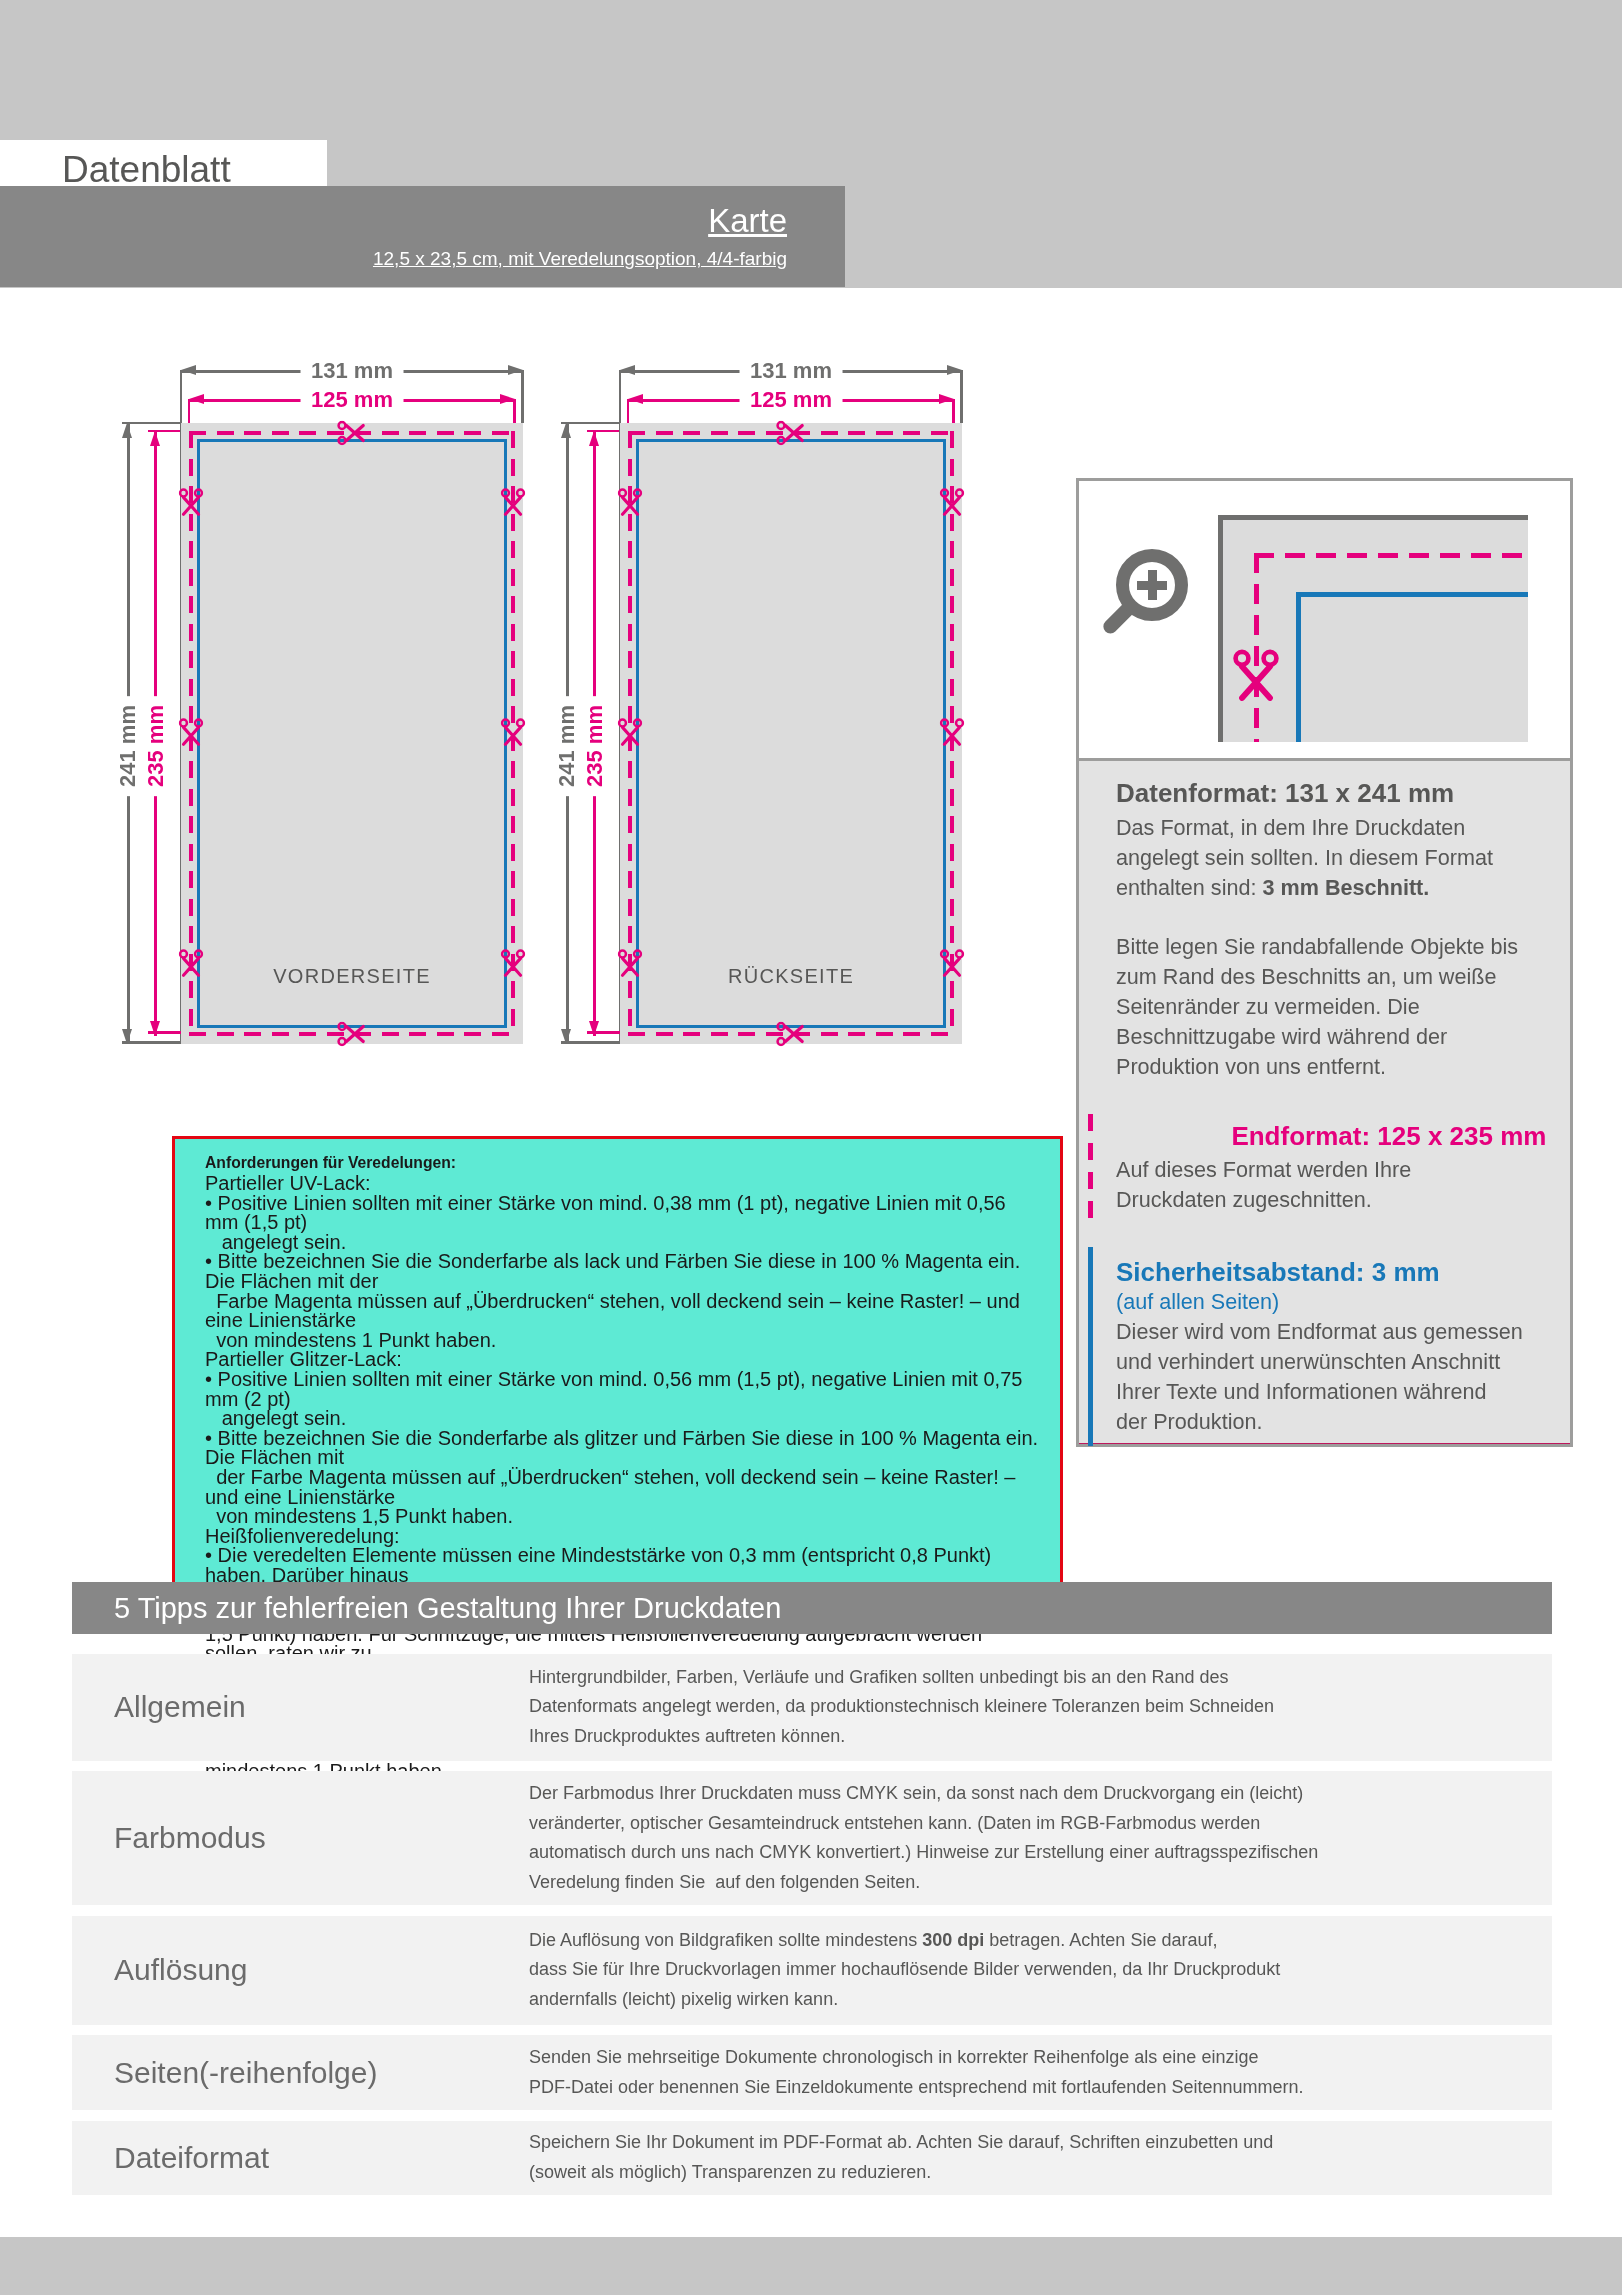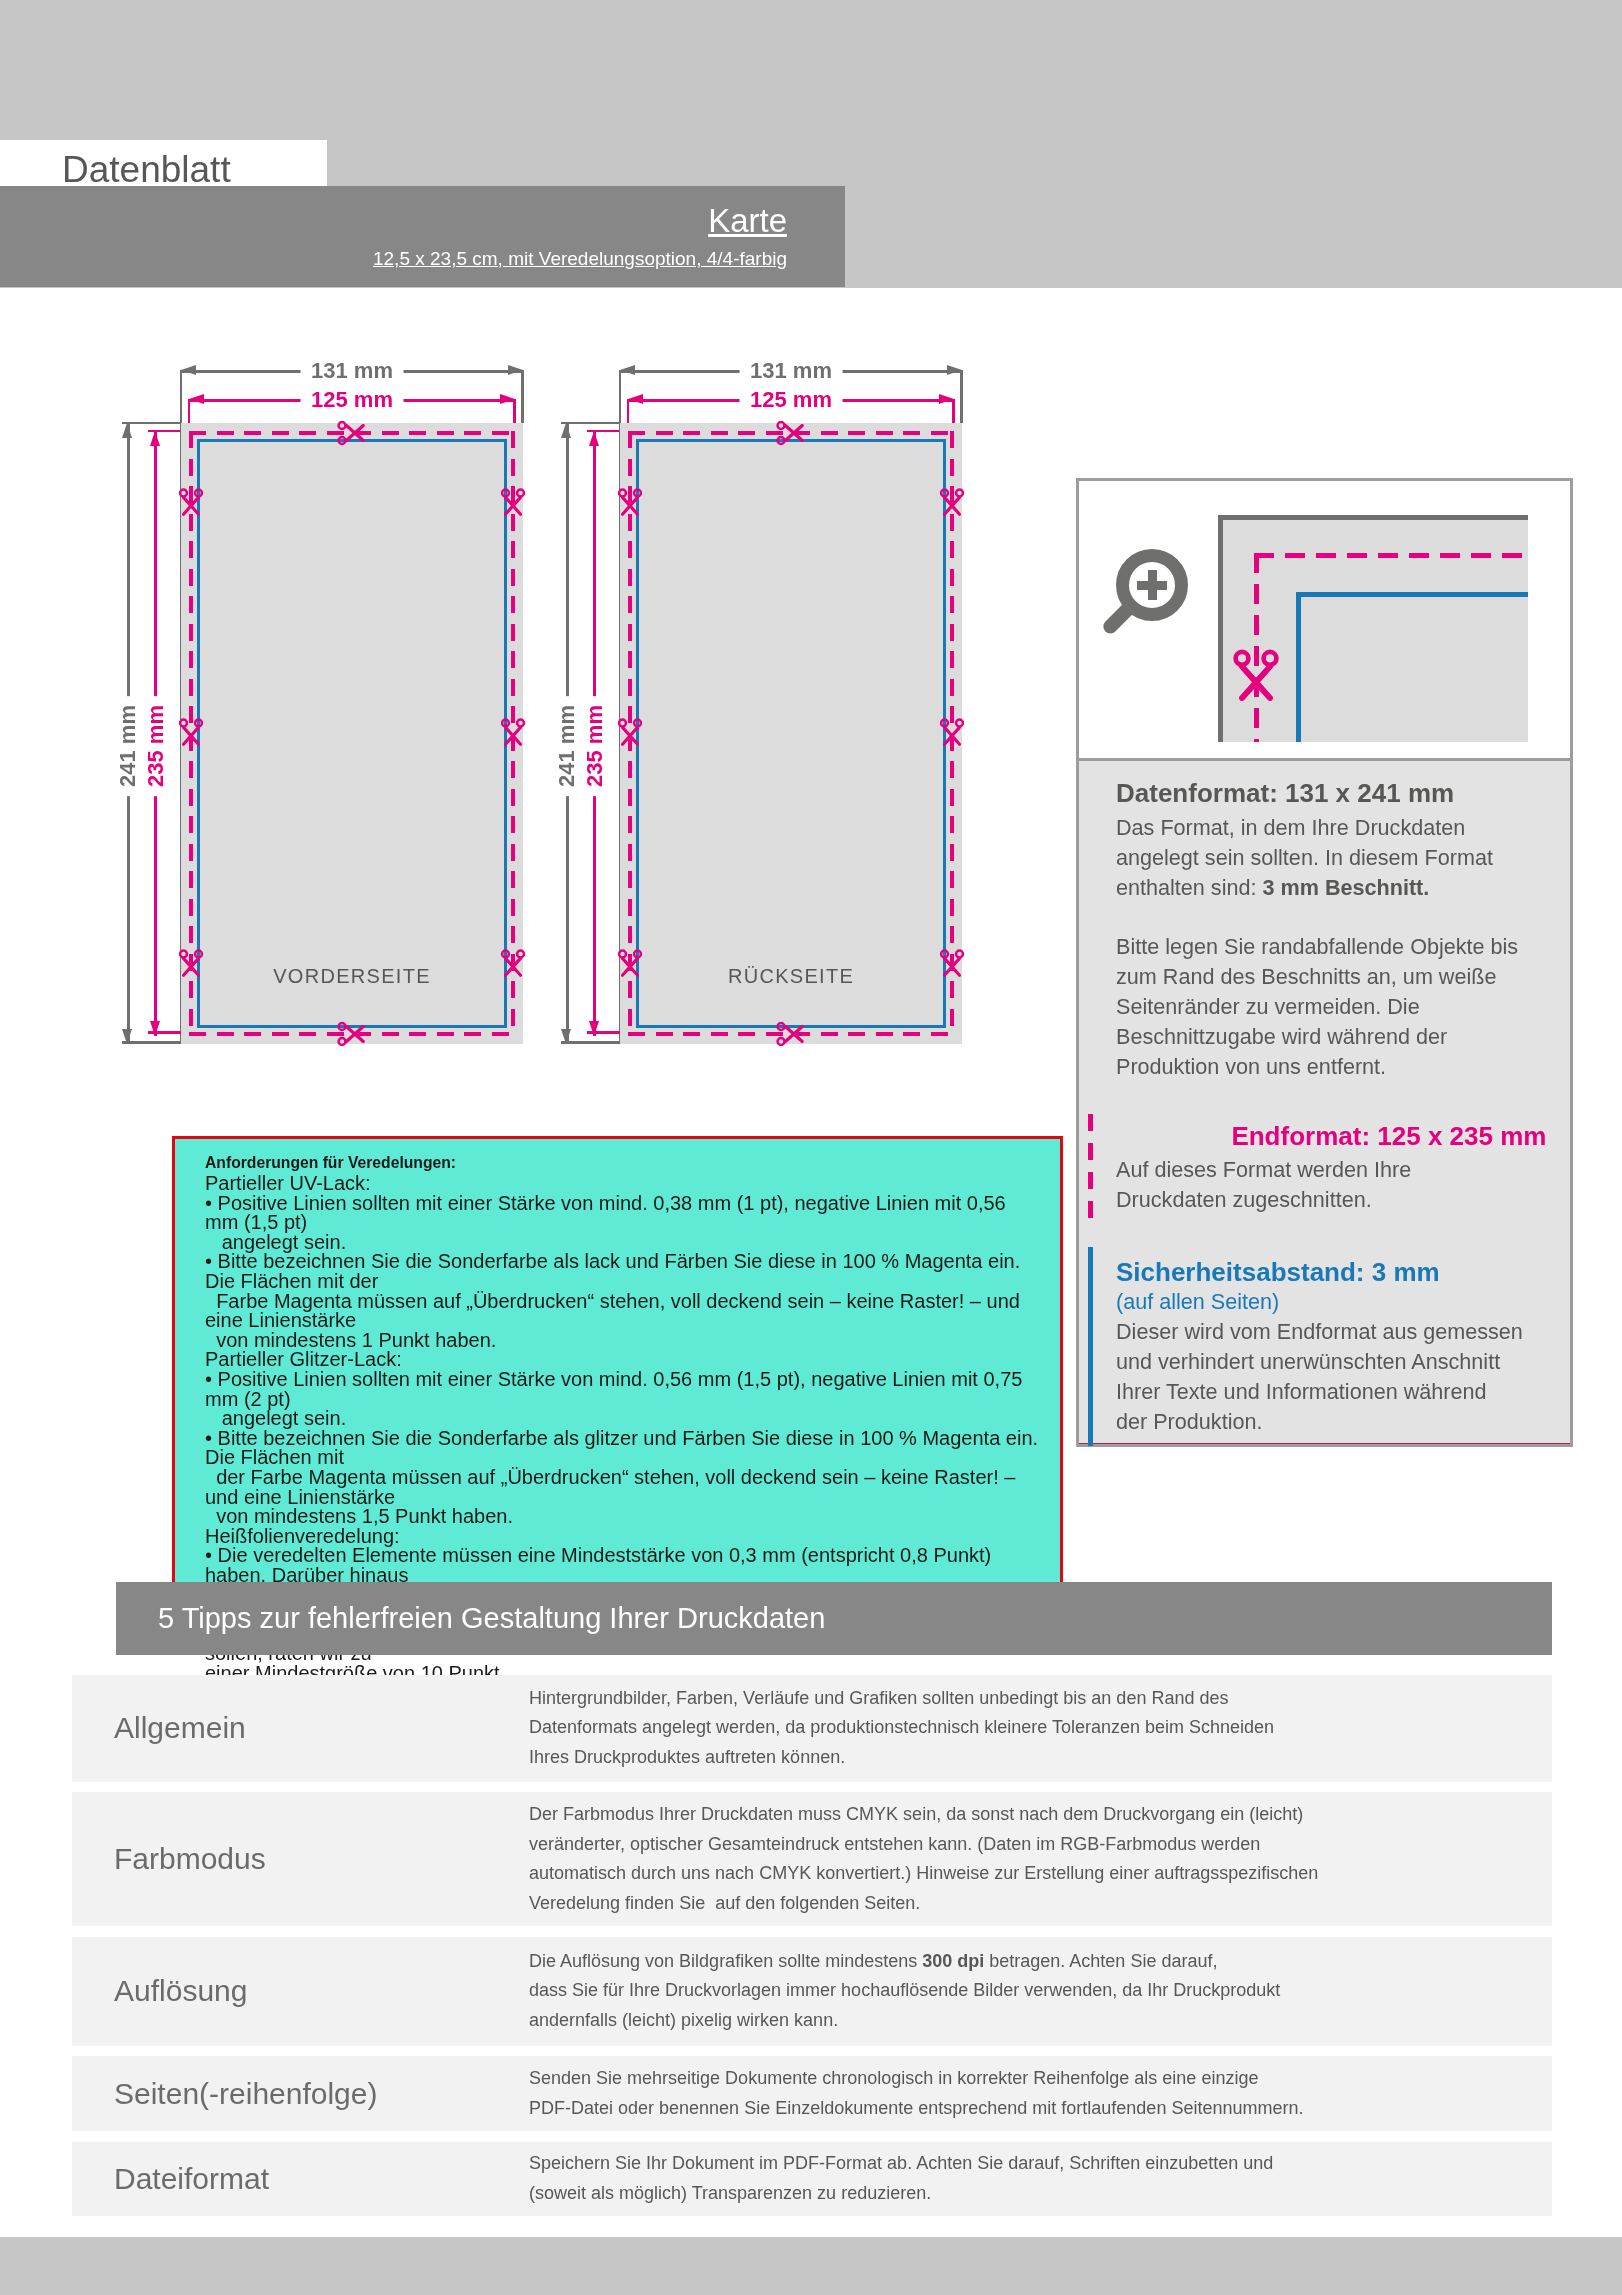--- a/index.html
+++ b/index.html
@@ -106,22 +106,22 @@
   .ptext p{margin:0;white-space:pre-wrap;}
   .ptext .p1{margin-top:5.2px;} .ptext .p2{margin-top:29px;}
   .ptext .h-end{margin-top:39px;text-align:right;} .ptext .p3{margin-top:3.9px;}
   .ptext .h-safe{margin-top:42px;} .ptext .p4{margin-top:1.3px;}
   .ind-m{position:absolute;left:9.2px;top:353px;height:111px;width:4.6px;
          background:repeating-linear-gradient(180deg,var(--magenta) 0 17px,transparent 17px 29px);}
   .ind-b{position:absolute;left:9.2px;top:486px;height:199px;width:4.6px;background:var(--blue);}
 
   
   .tips{position:absolute;left:72px;top:1582px;width:1480px;}
-  .tips .tbar{height:73px;background:var(--bar);display:flex;align-items:center;
-              padding-left:42px;box-sizing:border-box;color:#fff;font-size:29px;margin-left:44px;}
+  .tips .tbar{height:52px;background:var(--bar);display:flex;align-items:center;
+              padding-left:42px;box-sizing:border-box;color:#fff;font-size:29px;}
   .trow{background:var(--row-bg);display:flex;align-items:center;box-sizing:border-box;margin-top:10.5px;}
   .trow.r1{margin-top:19.6px;height:107px;} .trow.r2{height:134px;} .trow.r3{height:109px;}
   .trow.r4{height:74px;} .trow.r5{height:75px;}
   .trow .tlabel{width:457px;padding-left:42px;box-sizing:border-box;font-size:30px;color:#6b6b6b;flex:none;}
   .trow .tbody{flex:1;font-size:18px;line-height:29.4px;color:var(--text-dark);white-space:pre-wrap;padding-right:19.6px;}
   .b{font-weight:bold;}
 
   .footer{position:absolute;left:0;top:2237px;width:1623px;height:59px;background:var(--band);}
 </style>
 </head>

